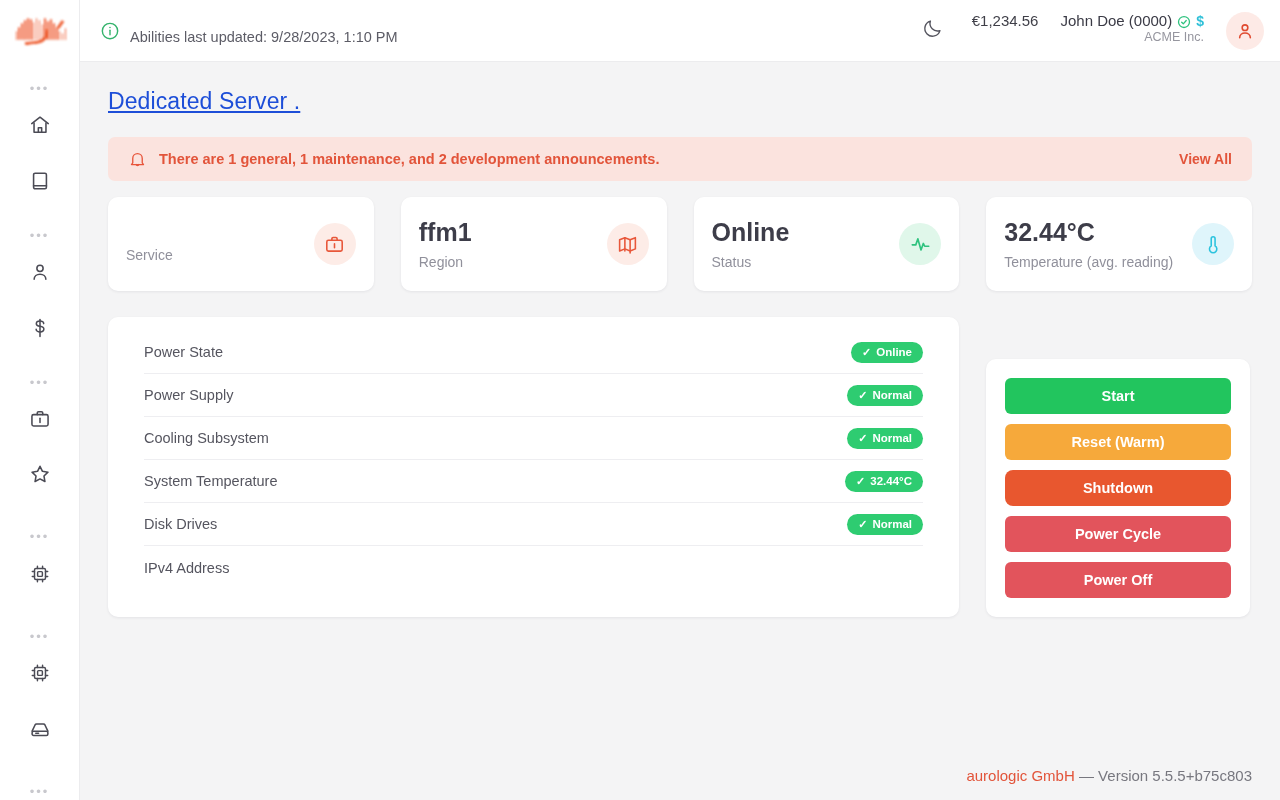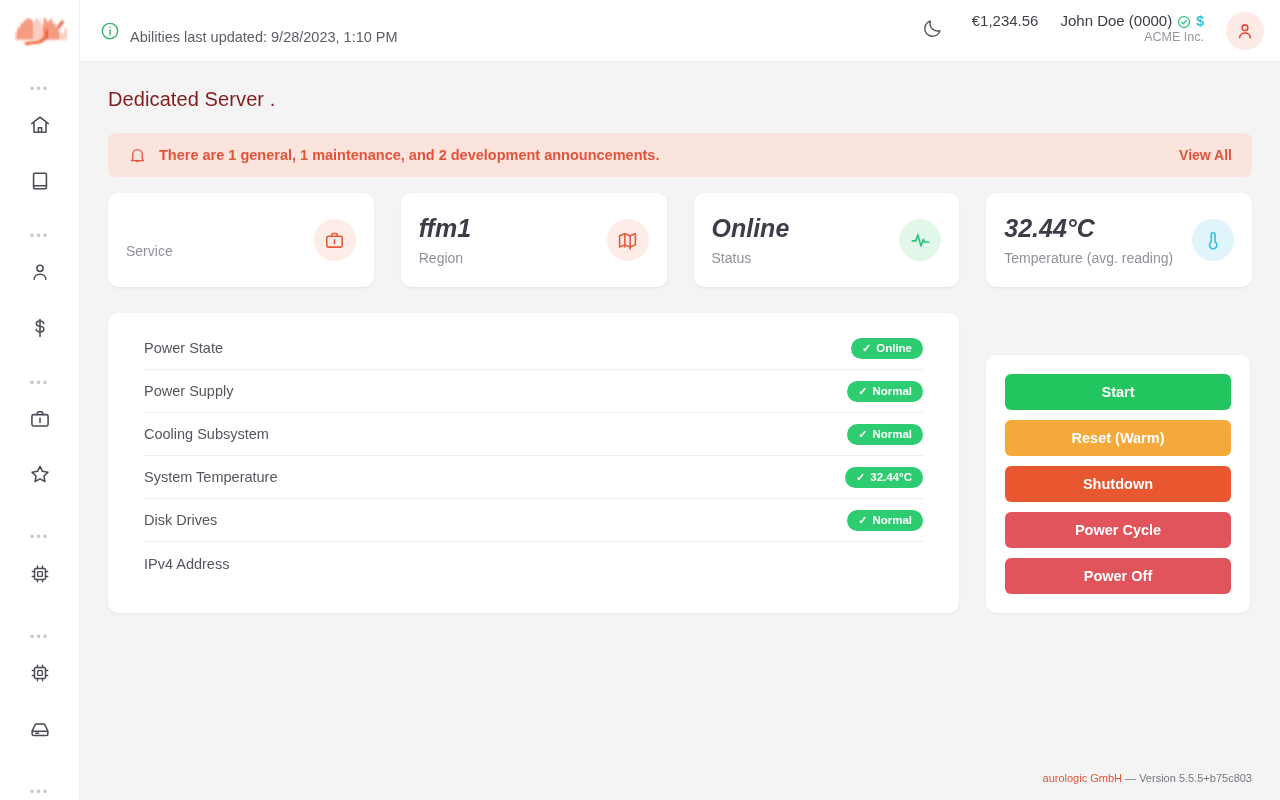--- a/index.html
+++ b/index.html
@@ -71,21 +71,21 @@
   .avatar {
     width: 38px; height: 38px; border-radius: 50%;
     background: #fdeae6; display: flex; align-items: center; justify-content: center;
     color: #e04a2f; cursor: pointer; flex: none;
   }
   .avatar svg { width: 20px; height: 20px; }
 
   
   .main { position: absolute; left: 80px; top: 62px; width: 1200px; height: 738px; padding: 26px 28px 0 28px; }
 
-  .page-title { font-size: 20px; color: #7f1d1d; font-weight: 400; letter-spacing: .1px; }
+  .page-title { font-size: 23px; color: #1d4ed8; font-weight: 400; letter-spacing: .1px; text-decoration: underline; }
   .page-sub-wrap { position: relative; margin-top: 6px; height: 18px; }
   .page-sub { font-size: 13px; color: #a8a8b2; }
   .redact {
     position: absolute; left: 102px; top: -3px; width: 222px; height: 22px;
     background: #fbfbfc; border-radius: 5px; filter: blur(3px);
   }
 
   
   .announce {
     margin-top: 22px; height: 44px; background: #fbe3de; border-radius: 7px;
@@ -108,21 +108,21 @@
     background: #e2543a; border-radius: 2px;
   }
 
   
   .stats { margin-top: 16px; display: flex; gap: 27px; }
   .stat-card {
     width: 266px; height: 94px; background: #fff; border-radius: 10px;
     box-shadow: 0 1px 3px rgba(20,20,40,.07);
     padding: 14px 18px; position: relative; display: flex; flex-direction: column; justify-content: center;
   }
-  .stat-value { font-size: 25px; color: #3d3d49; font-weight: 700; line-height: 1.15; min-height: 14px; font-style: italic; }
+  .stat-value { font-size: 25px; color: #3d3d49; font-weight: 700; line-height: 1.15; min-height: 14px; }
   .stat-label { font-size: 14px; color: #90909b; margin-top: 8px; }
   .stat-ico {
     position: absolute; right: 18px; top: 50%; transform: translateY(-50%);
     width: 42px; height: 42px; border-radius: 50%;
     display: flex; align-items: center; justify-content: center;
   }
   .stat-ico svg { width: 21px; height: 21px; }
   .ico-orange { background: #fdece7; color: #e8573a; }
   .ico-green  { background: #e0f7ea; color: #2ec27e; }
   .ico-cyan   { background: #dff5fb; color: #2bc3de; }
@@ -155,21 +155,21 @@
   .abtn {
     height: 36px; border-radius: 6px; border: none; color: #fff;
     font-size: 14.5px; font-weight: 700; cursor: pointer;
     font-family: "Liberation Sans", sans-serif;
     display:flex; align-items:center; justify-content:center;
   }
 
   
   .footer {
     position: absolute; right: 28px; bottom: 16px;
-    font-size: 11px; color: #77777f; white-space: nowrap;
+    font-size: 15px; color: #77777f; white-space: nowrap;
   }
   .footer .brand { color: #e2543a; }
 </style>
 </head>
 <body>
 
 <div id="app">
 
   <nav class="sidebar">
     <div class="logo-wrap">
@@ -414,21 +414,21 @@
             <span class="srow-label">IPv4 Address</span>
           </div>
         </section>
       <aside class="actions-panel" id="actions-panel">
           <button class="abtn" style="background: rgb(34, 197, 94);">
             <span>Start</span>
           </button>
           <button class="abtn" style="background: rgb(246, 169, 59);">
             <span>Reset (Warm)</span>
           </button>
-          <button class="abtn" style="background: rgb(232, 87, 47);">
+          <button class="abtn" style="background: rgb(232, 87, 47); border-radius: 8px;">
             <span>Shutdown</span>
           </button>
           <button class="abtn" style="background: rgb(226, 84, 92);">
             <span>Power Cycle</span>
           </button>
           <button class="abtn" style="background: rgb(226, 84, 92);">
             <span>Power Off</span>
           </button>
         </aside>
     </div>

